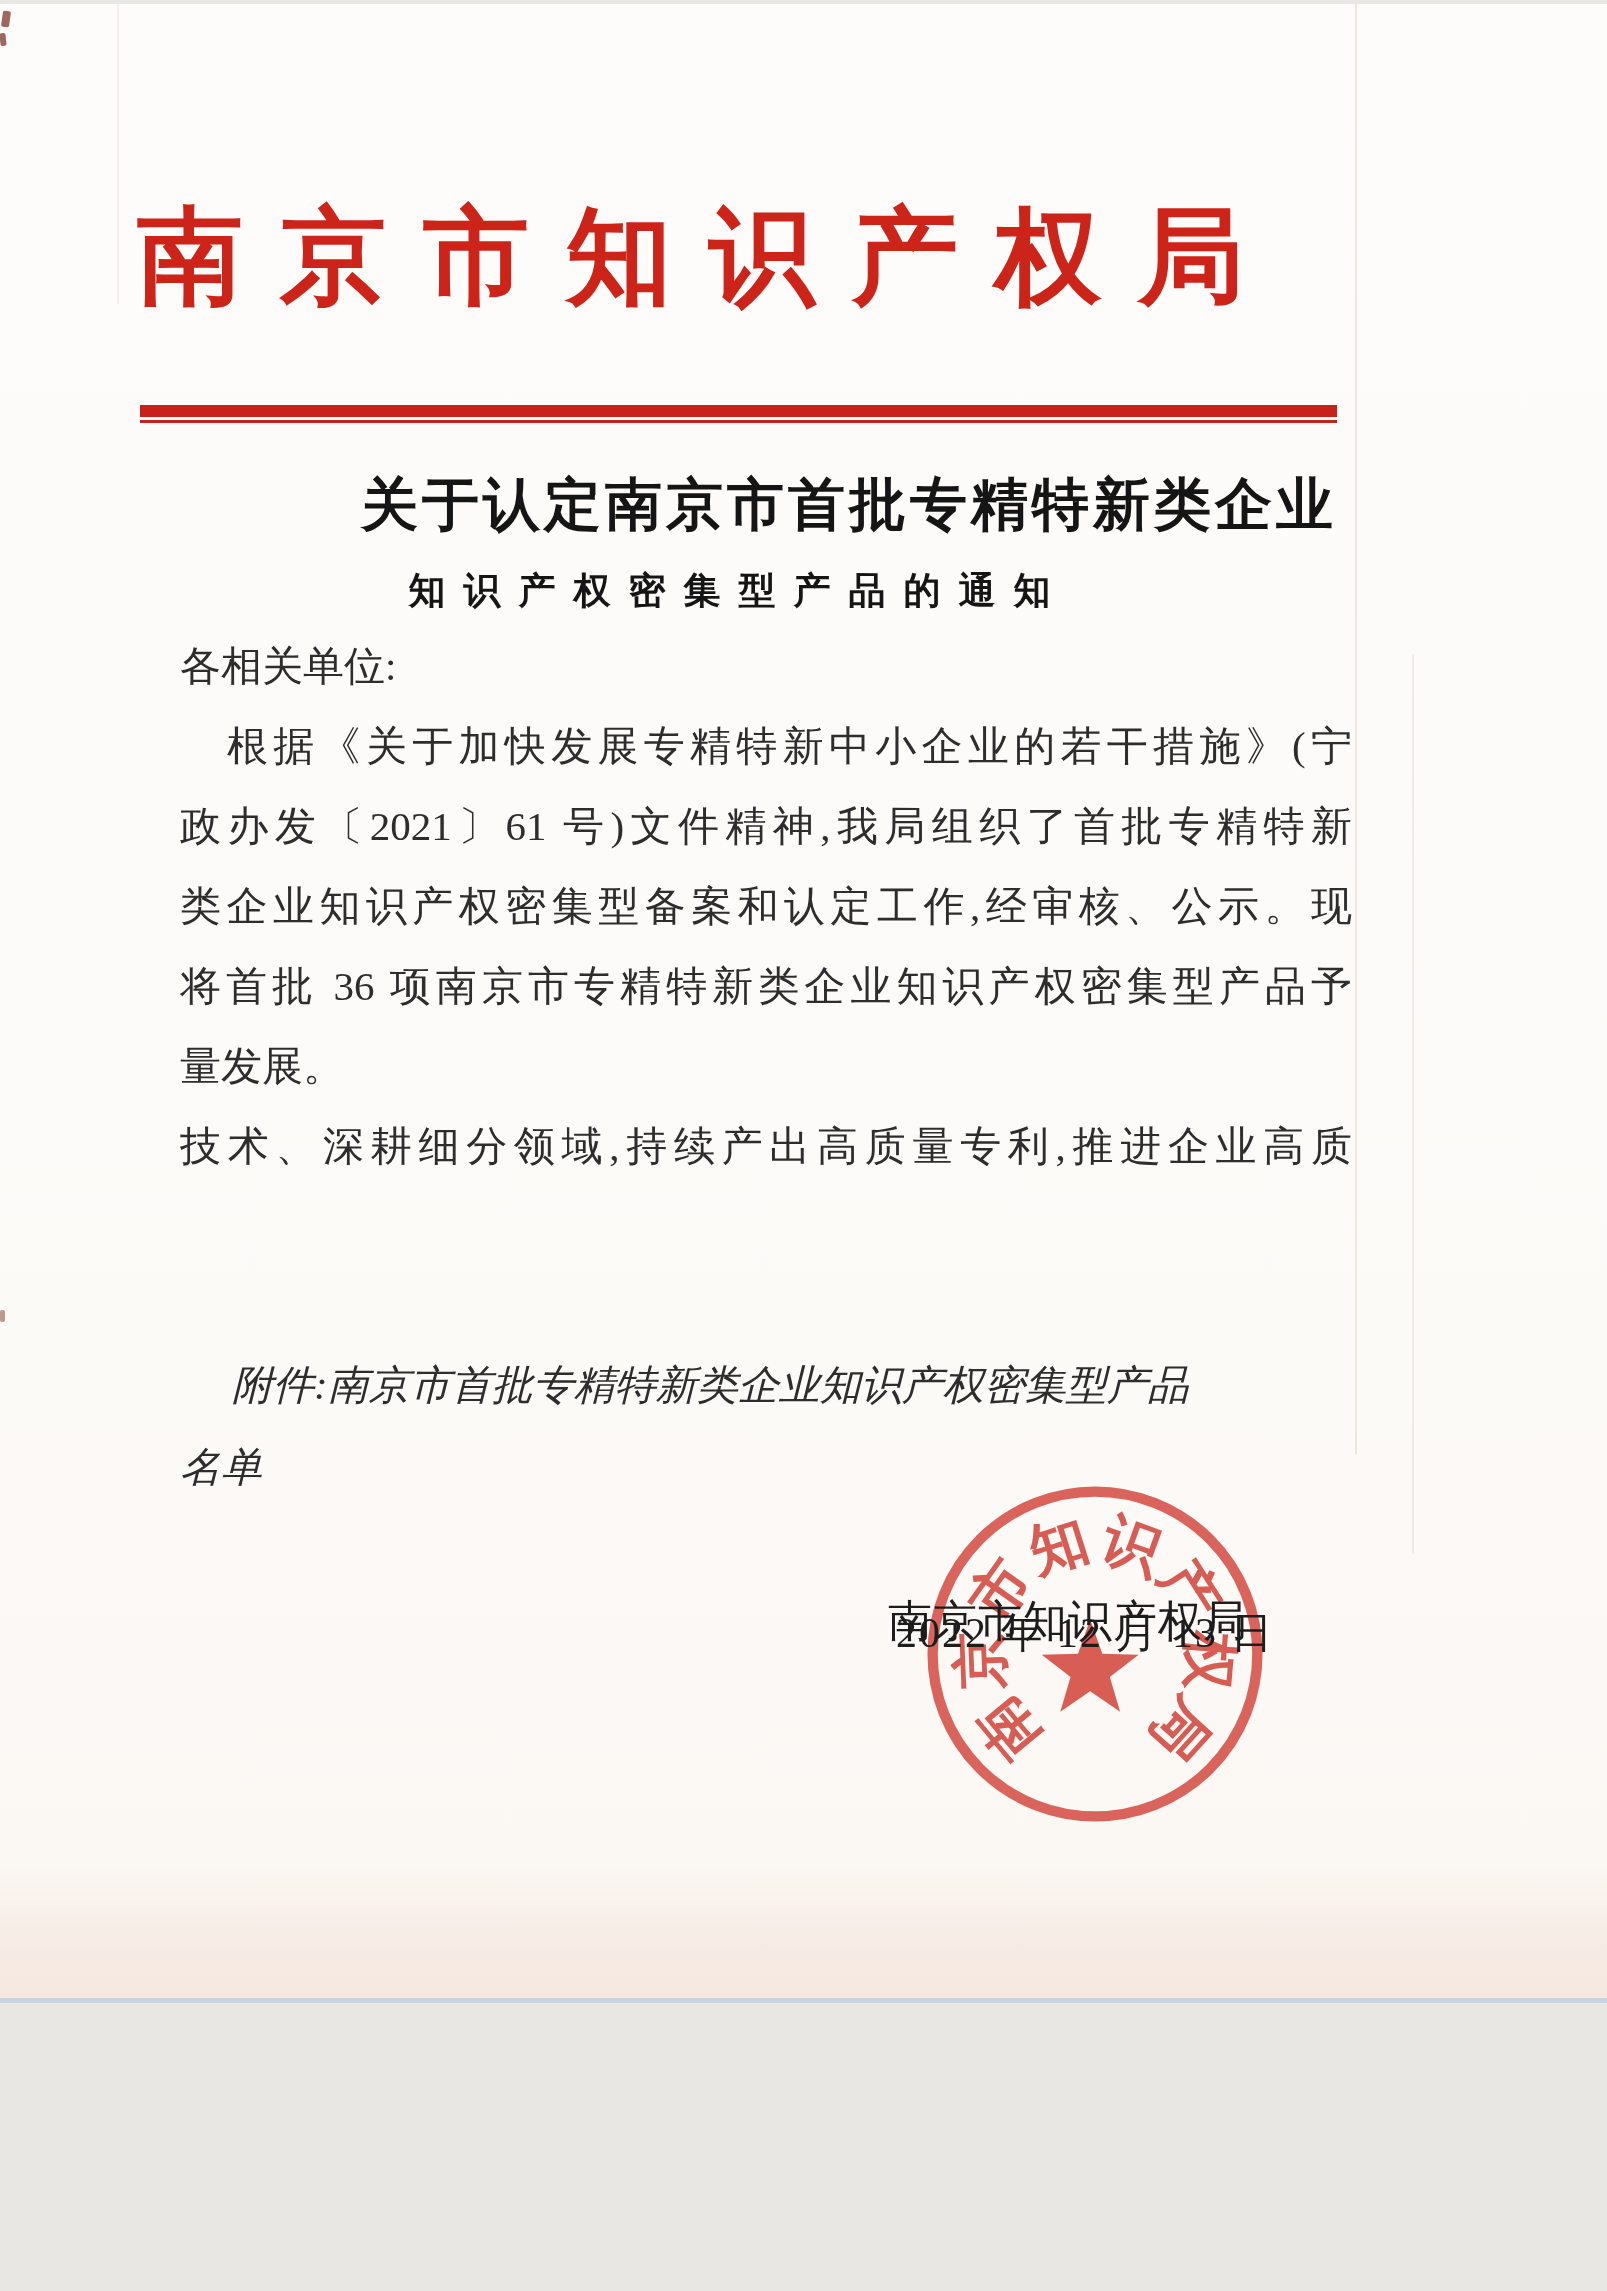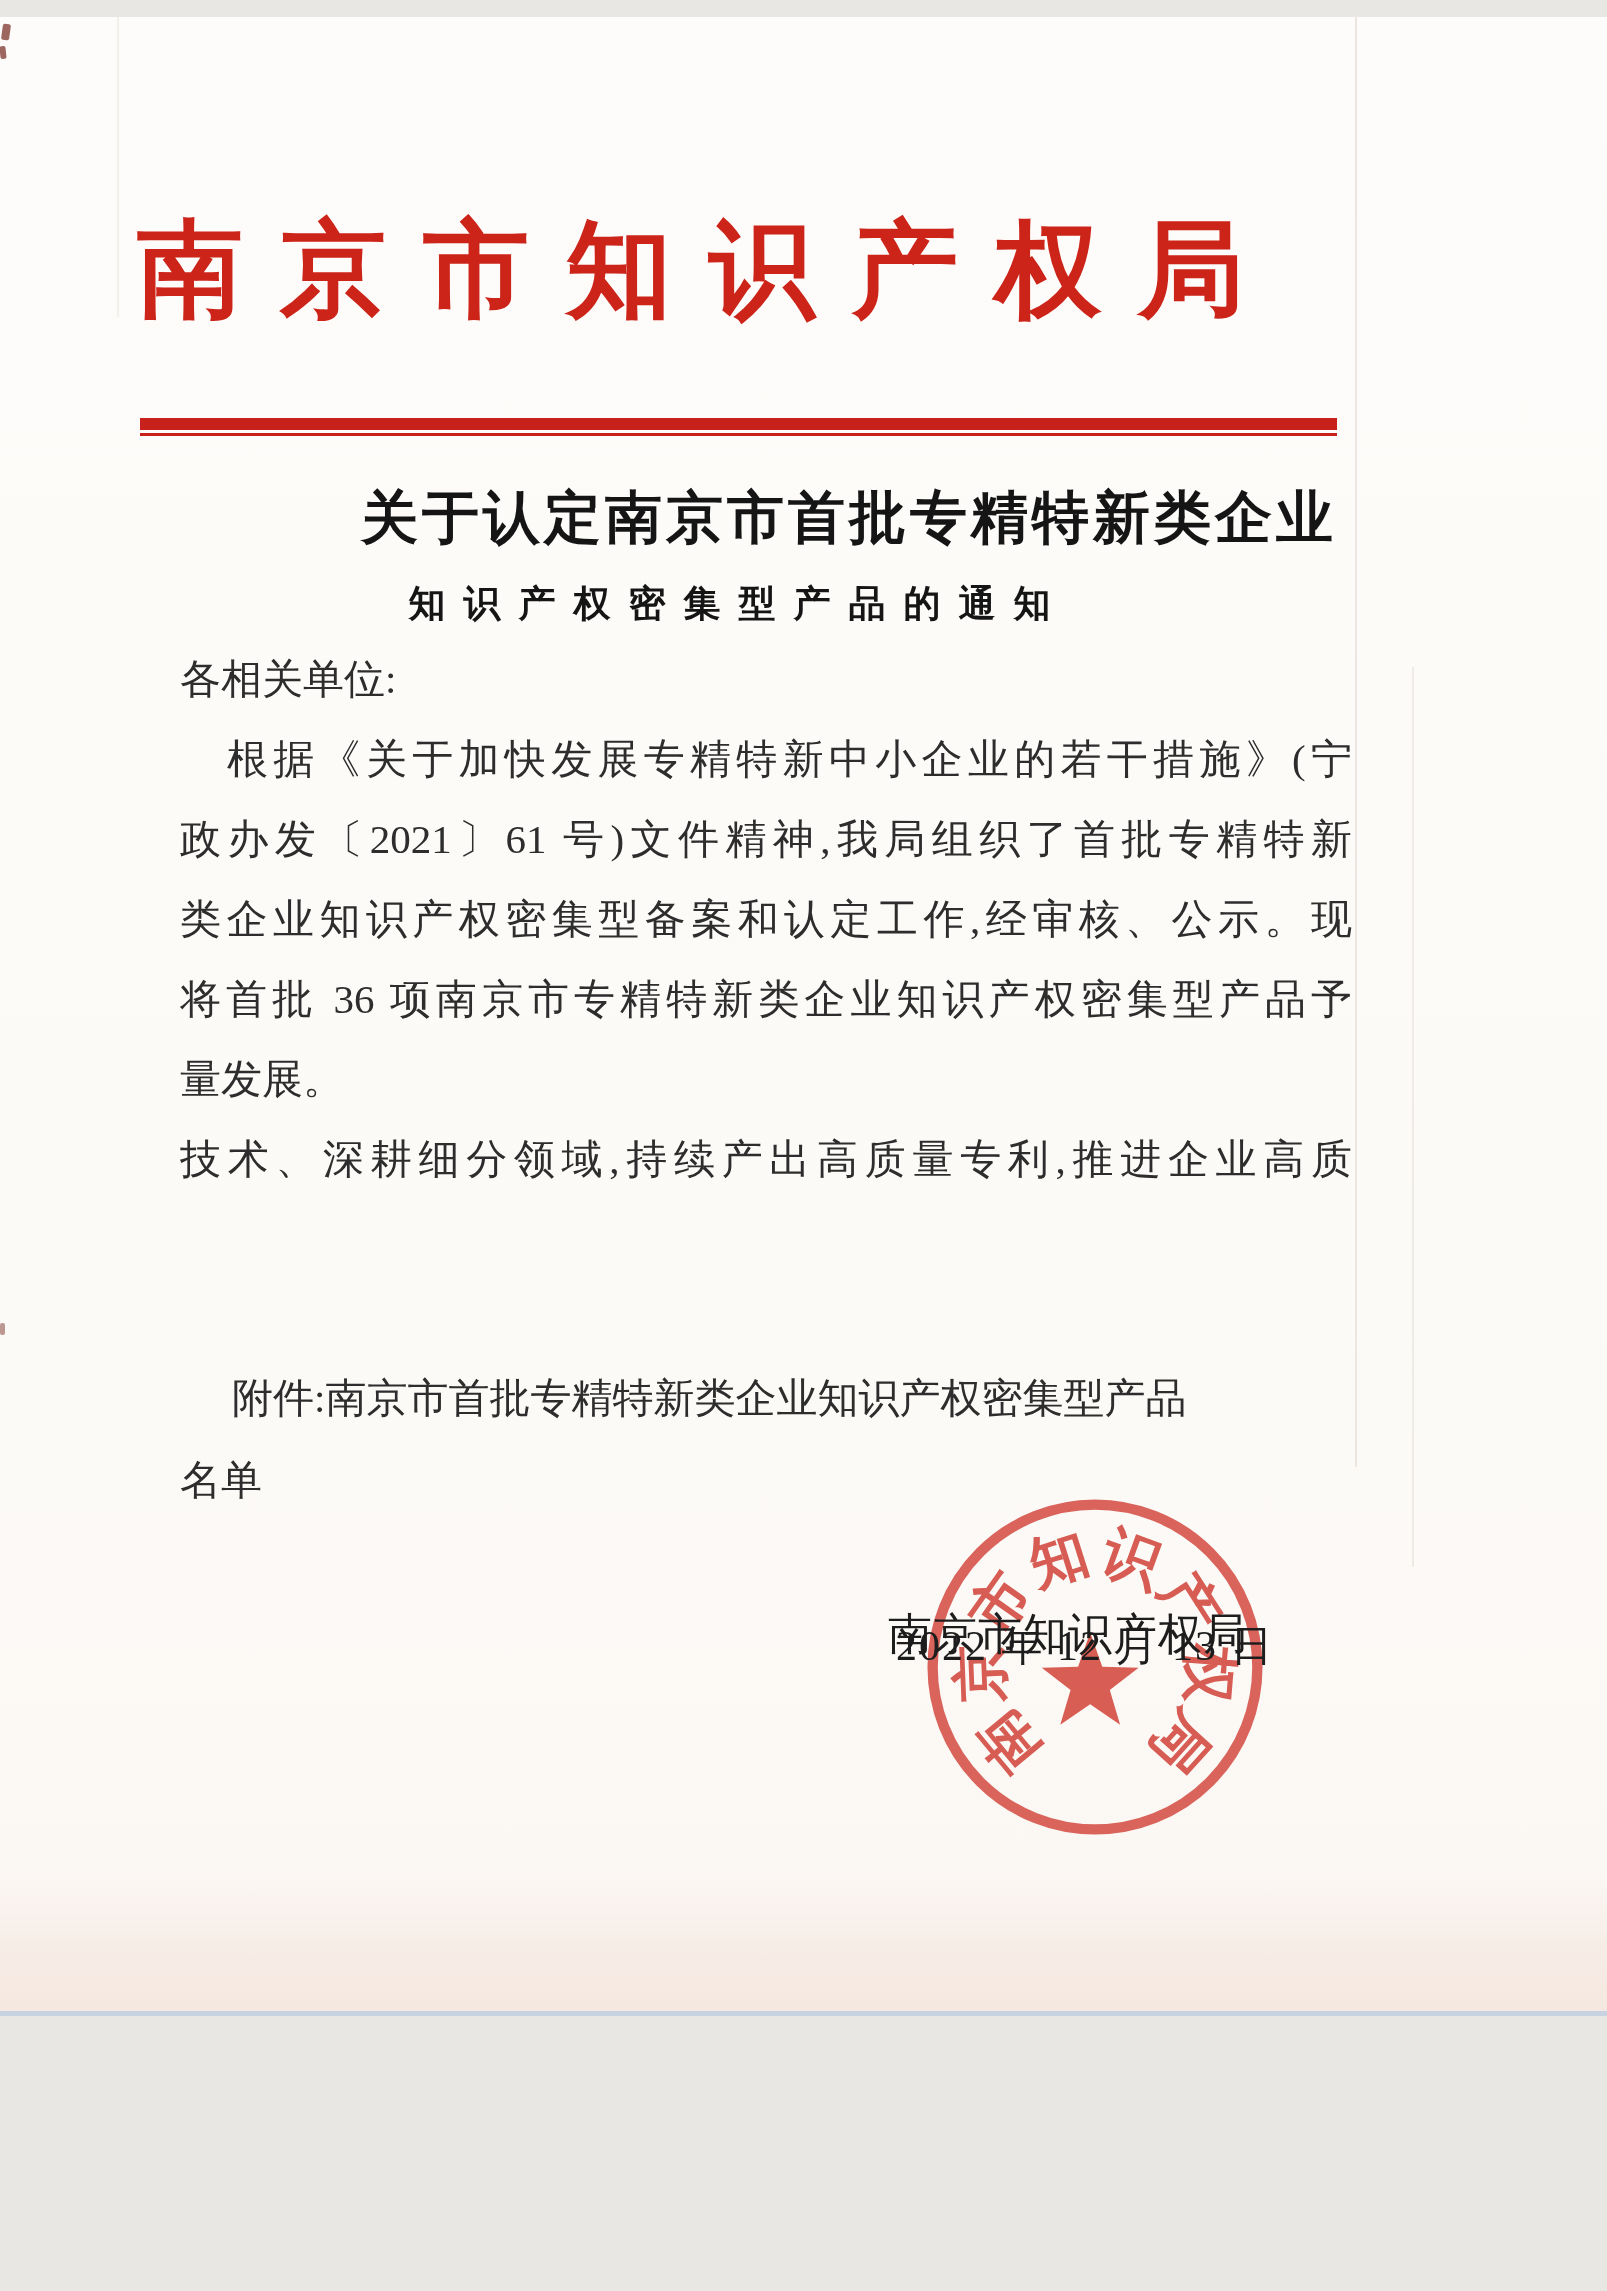--- a/index.html
+++ b/index.html
@@ -1,19 +1,19 @@
 <!DOCTYPE html>
 <html><head>
 <meta charset="utf-8">
 <style>
   html,body{margin:0;padding:0;background:#e9e7e3;}
   .page{
     position:relative;
     width:1607px;height:1999px;
-    margin:17px auto;
+    margin:4px auto;
     background:linear-gradient(180deg,#fdfcfa 0%,#fcfaf7 70%,#fbf7f3 100%);
     overflow:hidden;
     font-family:"Liberation Serif","DejaVu Serif",serif;
   }
   
   .agency-header{
     position:absolute;left:137px;top:196px;
     font-size:106px;line-height:1.1;font-weight:700;
     color:#cd241a;letter-spacing:37px;white-space:nowrap;
   }
@@ -30,21 +30,21 @@
   
   .body-text{
     position:absolute;left:180px;top:622px;width:1172px;
     font-size:41px;line-height:80px;color:#2d2d2d;
   }
   .body-text .line{text-align:justify;}
   .body-text .line.full{text-align-last:justify;}
   .body-text .line.indent{text-indent:47px;}
   .attachment{
     position:absolute;left:180px;top:1340px;width:1172px;
-    font-size:41px;line-height:82px;color:#2d2d2d;
+    font-size:41px;line-height:82px;color:#2d2d2d;font-style:italic;
   }
   .attachment .a1{text-indent:52px;}
   
   .signature{
     position:absolute;left:888px;top:1592px;z-index:3;
     font-size:44px;line-height:1.2;color:#1d1d1d;letter-spacing:1px;white-space:nowrap;
   }
   .date{
     position:absolute;left:896px;top:1604px;z-index:3;
     font-size:42px;line-height:1.2;color:#1d1d1d;letter-spacing:2px;white-space:nowrap;

